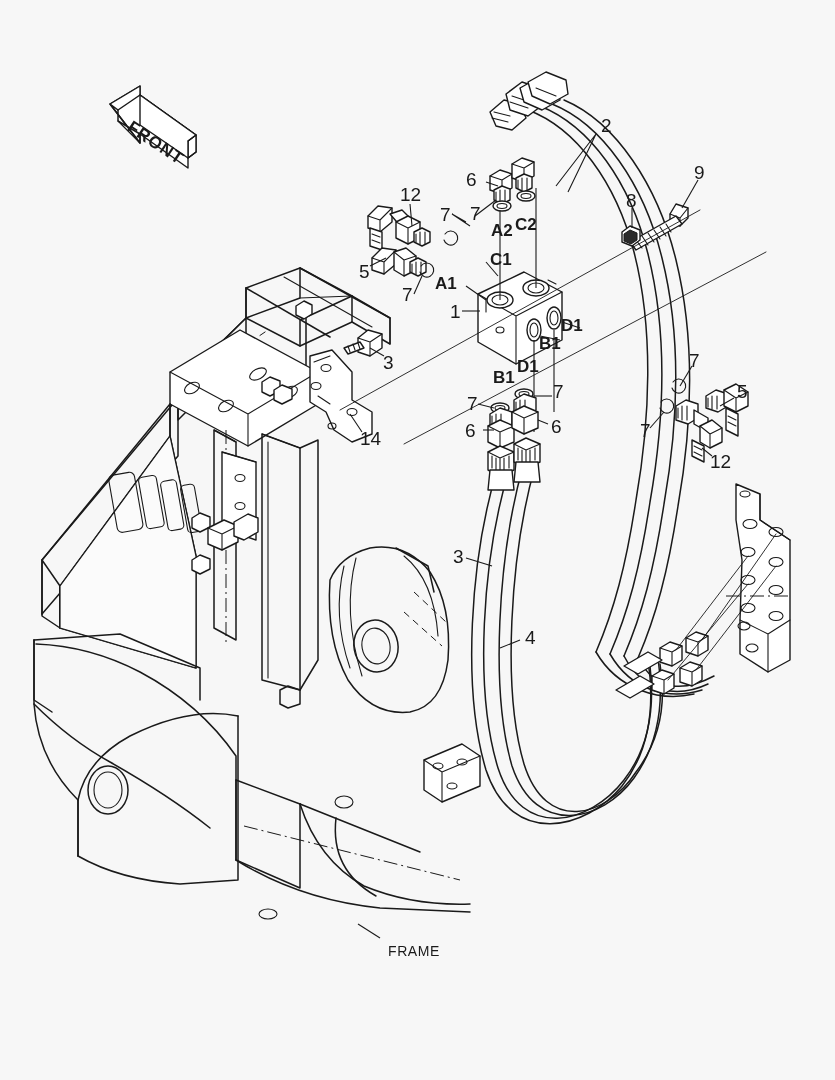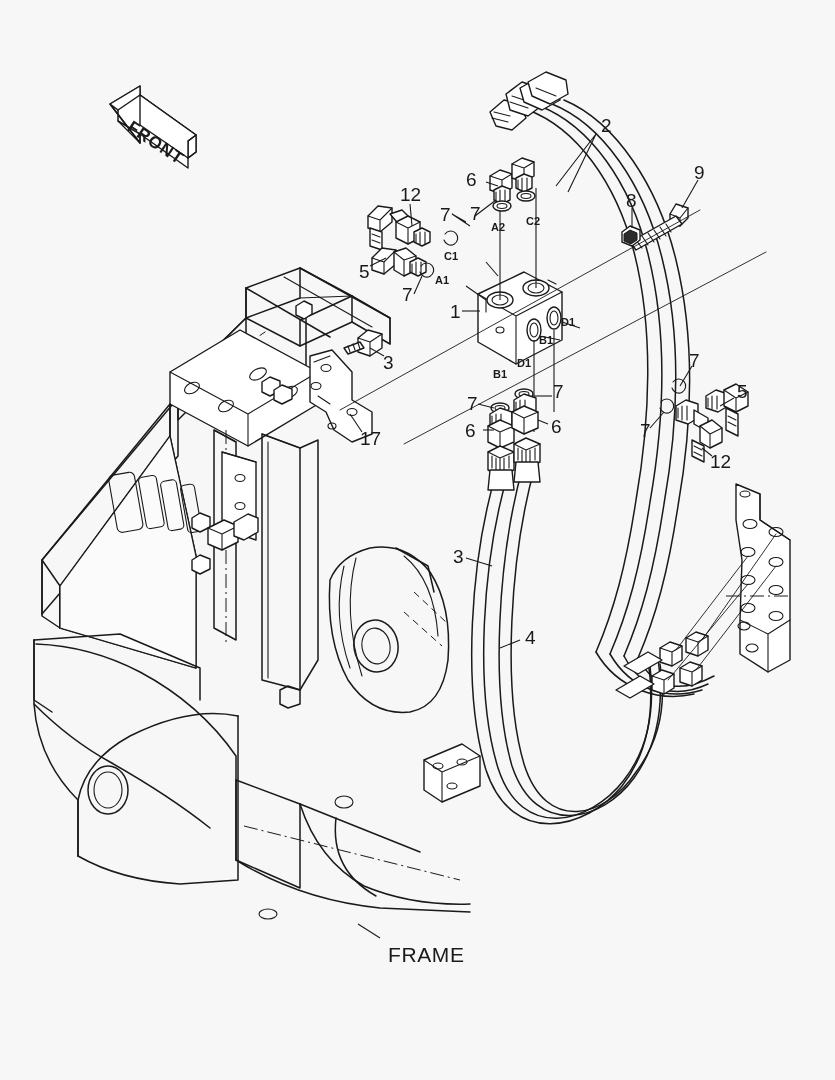--- a/index.html
+++ b/index.html
@@ -27,25 +27,25 @@
     color: #1a1a1a;
     white-space: nowrap;
     line-height: 1;
     user-select: none;
   }
   .callout {
     font-size: 19px;
     font-weight: 400;
   }
   .port {
-    font-size: 11px;
+    font-size: 17px;
     font-weight: 700;
   }
   .framelbl {
-    font-size: 21px;
+    font-size: 14px;
     letter-spacing: 0.6px;
   }
 </style>
 </head>
 <body>
 
 <div id="page">
 
   <svg id="artboard" viewBox="0 0 835 1080" xmlns="http://www.w3.org/2000/svg">
     <defs>
@@ -458,31 +458,31 @@
     <span class="lbl callout" style="left:551px;top:417px">6</span>
     <span class="lbl callout" style="left:440px;top:205px">7</span>
     <span class="lbl callout" style="left:470px;top:204px">7</span>
     <span class="lbl callout" style="left:402px;top:285px">7</span>
     <span class="lbl callout" style="left:467px;top:394px">7</span>
     <span class="lbl callout" style="left:553px;top:382px">7</span>
     <span class="lbl callout" style="left:689px;top:351px">7</span>
     <span class="lbl callout" style="left:640px;top:421px">7</span>
     <span class="lbl callout" style="left:626px;top:191px">8</span>
     <span class="lbl callout" style="left:694px;top:163px">9</span>
-    <span class="lbl callout" style="left:360px;top:429px">17</span>
+    <span class="lbl callout" style="left:360px;top:429px">14</span>
     <span class="lbl callout" style="left:383px;top:353px">3</span>
     <span class="lbl callout" style="left:400px;top:185px">12</span>
     <span class="lbl callout" style="left:710px;top:452px">12</span>
   </div>
 
   <div>
     <span class="lbl port" style="left:435px;top:275px">A1</span>
     <span class="lbl port" style="left:491px;top:222px">A2</span>
-    <span class="lbl port" style="left:444px;top:251px">C1</span>
-    <span class="lbl port" style="left:526px;top:216px">C2</span>
+    <span class="lbl port" style="left:490px;top:251px">C1</span>
+    <span class="lbl port" style="left:515px;top:216px">C2</span>
     <span class="lbl port" style="left:539px;top:335px">B1</span>
     <span class="lbl port" style="left:561px;top:317px">D1</span>
     <span class="lbl port" style="left:493px;top:369px">B1</span>
     <span class="lbl port" style="left:517px;top:358px">D1</span>
   </div>
 
   <span class="lbl framelbl" style="left:388px;top:944px">FRAME</span>
 
   <span class="lbl" style="left:134px;top:118px;font-size:17px;font-weight:700;letter-spacing:1px;
         transform:rotate(34deg);transform-origin:left top;color:#1a1a1a;">FRONT</span>

